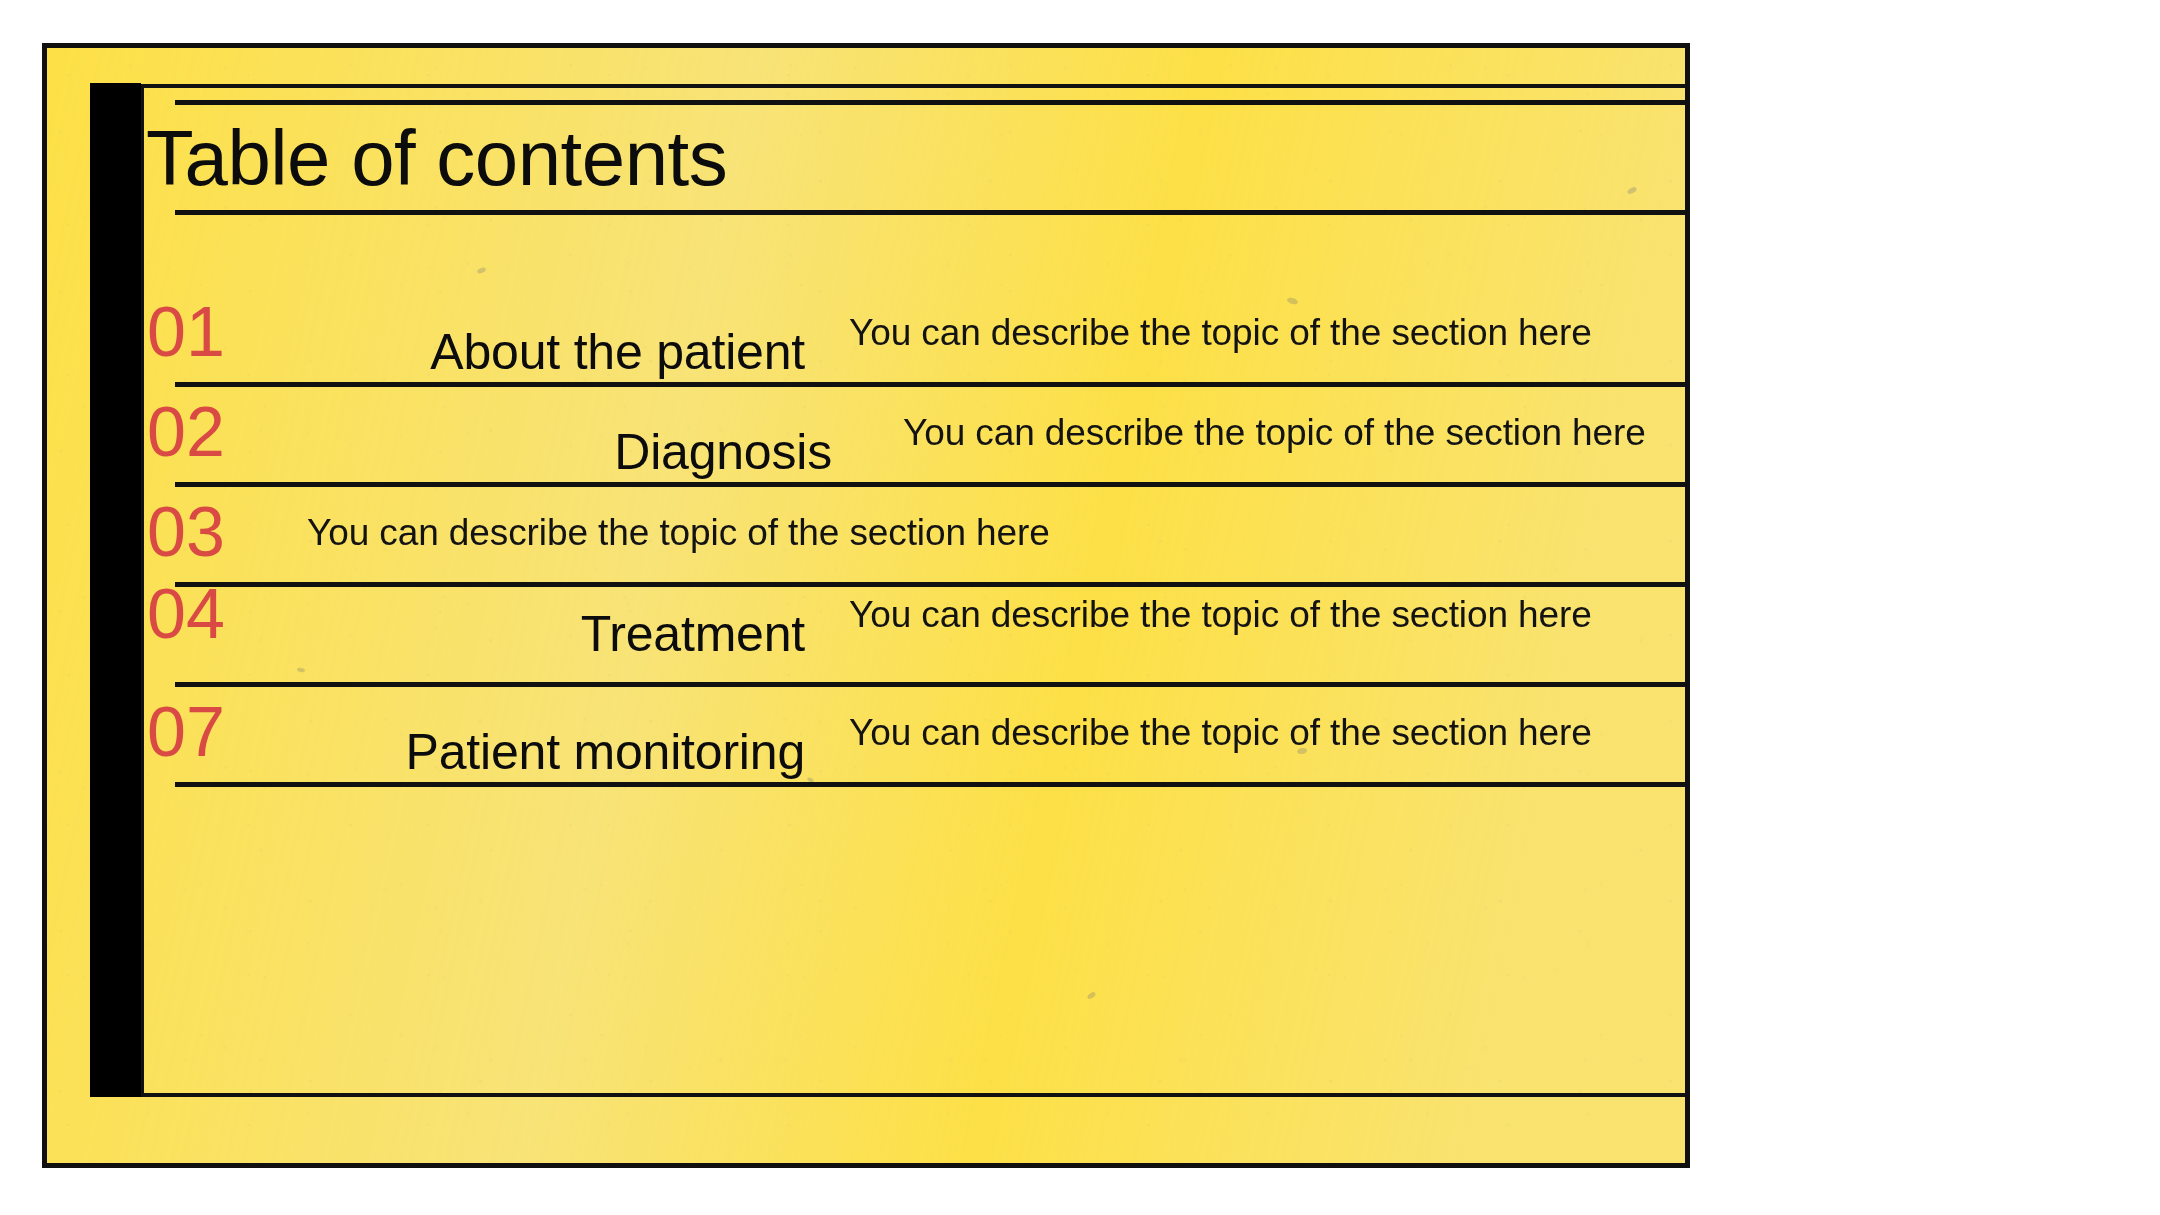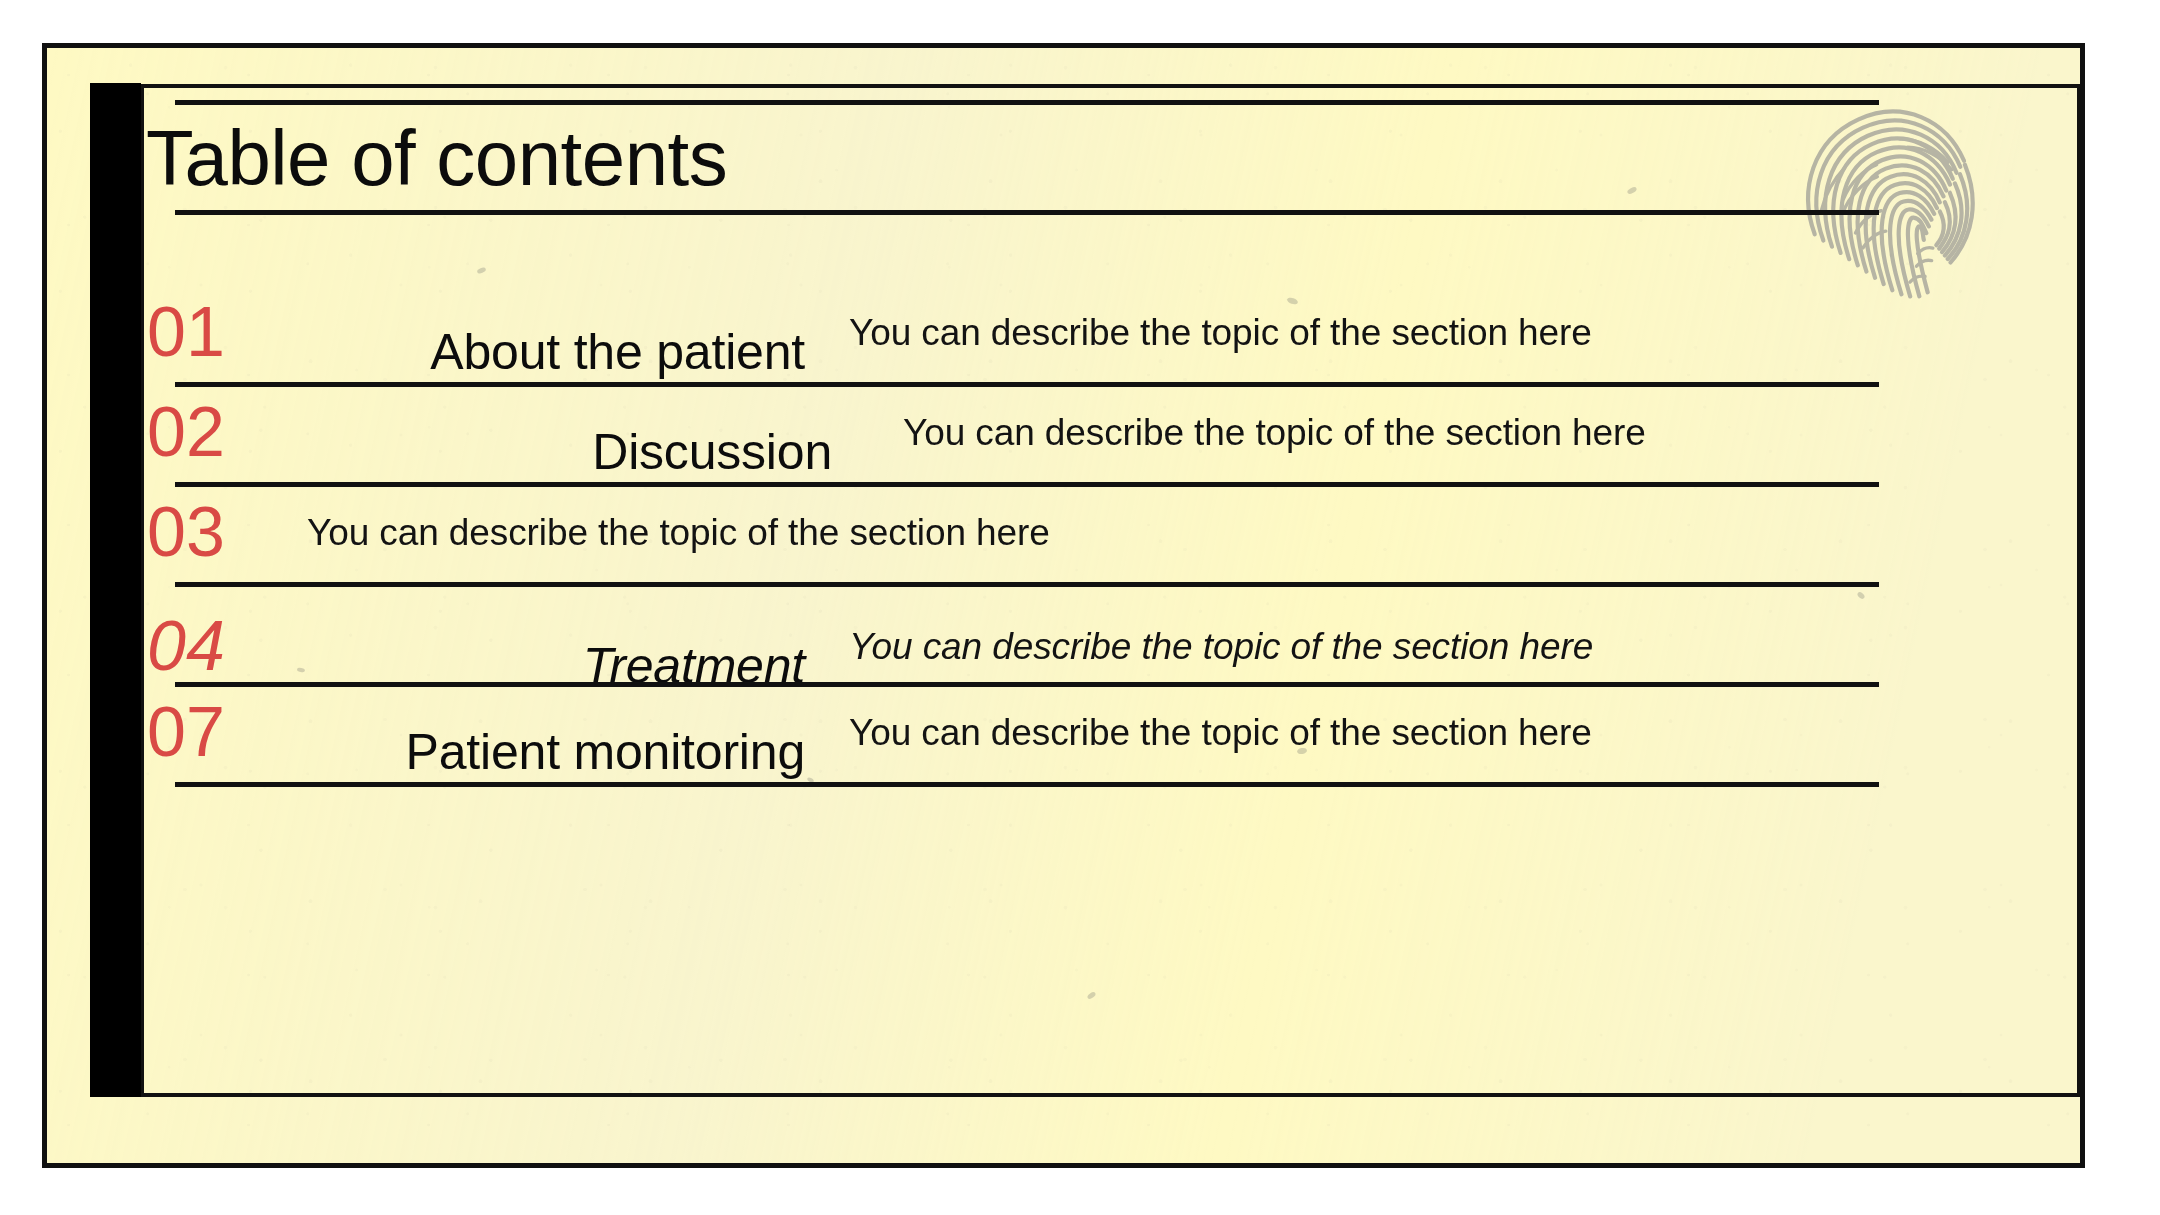--- a/index.html
+++ b/index.html
@@ -23,25 +23,25 @@
     width: 2160px;
     height: 1215px;
     background: #ffffff;
   }
 
   
   .outer-frame {
     position: absolute;
     left: 42px;
     top: 43px;
-    width: 2043px;
+    width: 1648px;
     height: 1125px;
     border: 5px solid #101010;
     box-sizing: border-box;
-    background: #fef9c3;
+    background: #fde047;
     overflow: hidden;
   }
 
   
   .paper-texture {
     position: absolute;
     inset: 0;
     pointer-events: none;
     opacity: 0.55;
     background-image:
@@ -159,21 +159,21 @@
     position: absolute;
     left: 100px;
     width: 1760px;
     height: 100px;
     display: flex;
     align-items: center;
   }
   .toc-row.row-0 { top: 34px; align-items: center; }
   .toc-row.row-1 { top: 134px; gap: 27px; }
   .toc-row.row-2 { top: 234px; }
-  .toc-row.row-3 { top: 348px; font-style: italic; }
+  .toc-row.row-3 { top: 316px; }
   .toc-row.row-4 { top: 434px; }
 
   .toc-number {
     flex: 0 0 auto;
     width: 118px;
     font-size: 70px;
     font-weight: 400;
     color: #d94a45;
     letter-spacing: 0px;
     text-align: left;
@@ -273,21 +273,21 @@
       <div class="toc">
 
         <div class="toc-row row-0">
           <div class="toc-number">01</div>
           <div class="toc-title">About the patient</div>
           <div class="toc-desc">You can describe the topic of the section here</div>
         </div>
 
         <div class="toc-row row-1">
           <div class="toc-number">02</div>
-          <div class="toc-title">Discussion</div>
+          <div class="toc-title">Diagnosis</div>
           <div class="toc-desc">You can describe the topic of the section here</div>
         </div>
 
         <div class="toc-row row-2">
           <div class="toc-number">03</div>
           <div class="toc-desc">You can describe the topic of the section here</div>
         </div>
 
         <div class="toc-row row-3">
           <div class="toc-number">04</div>

